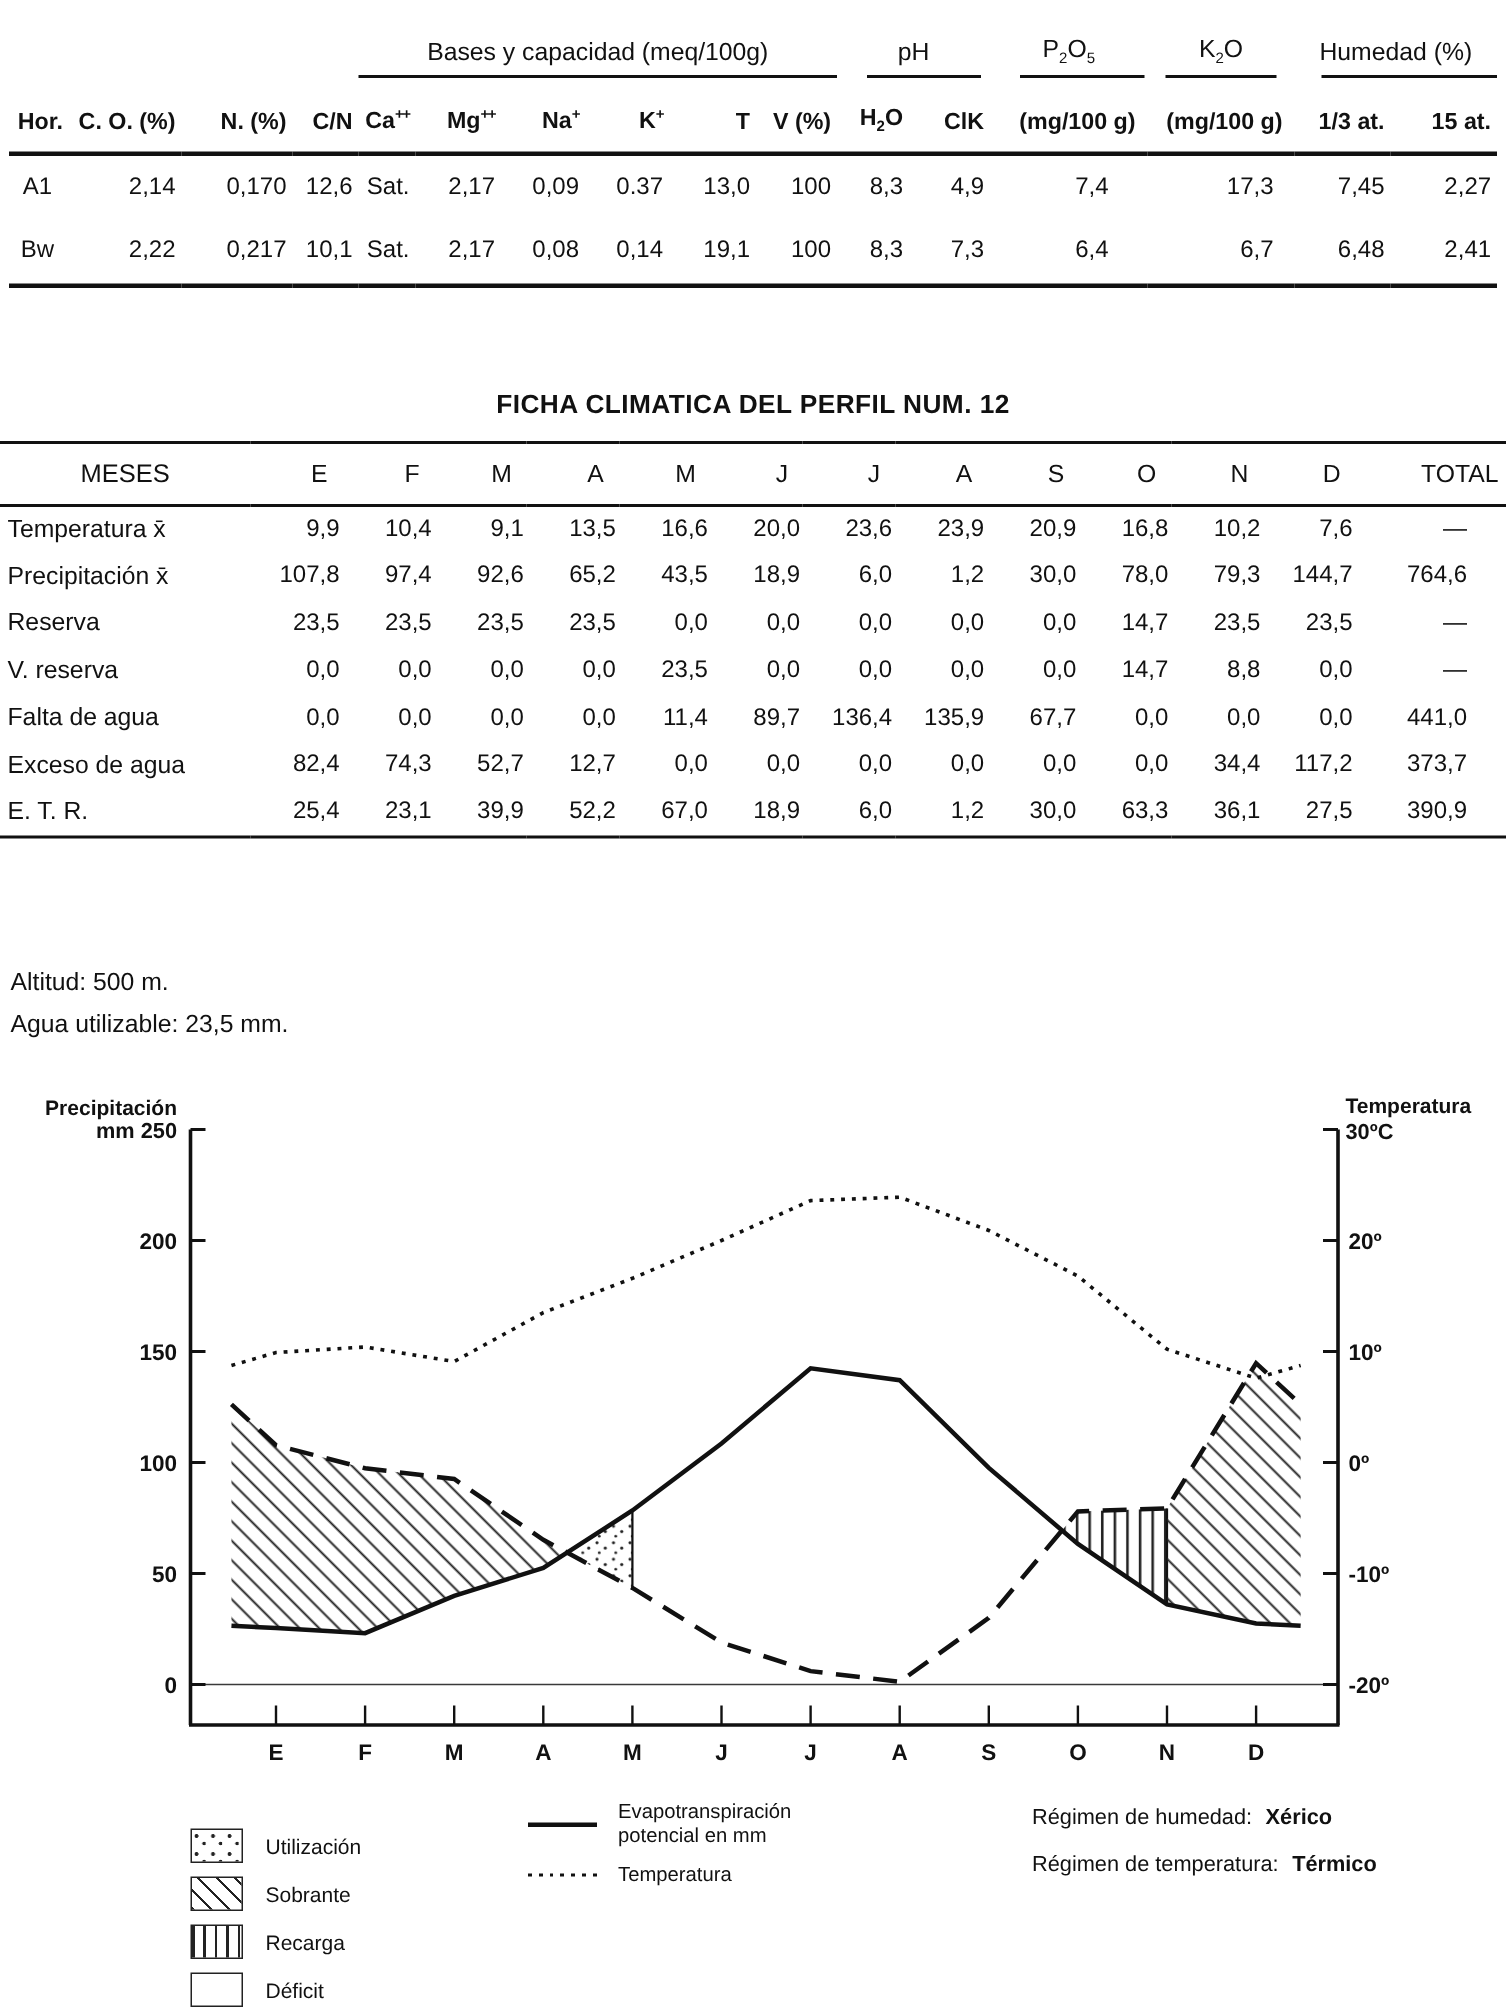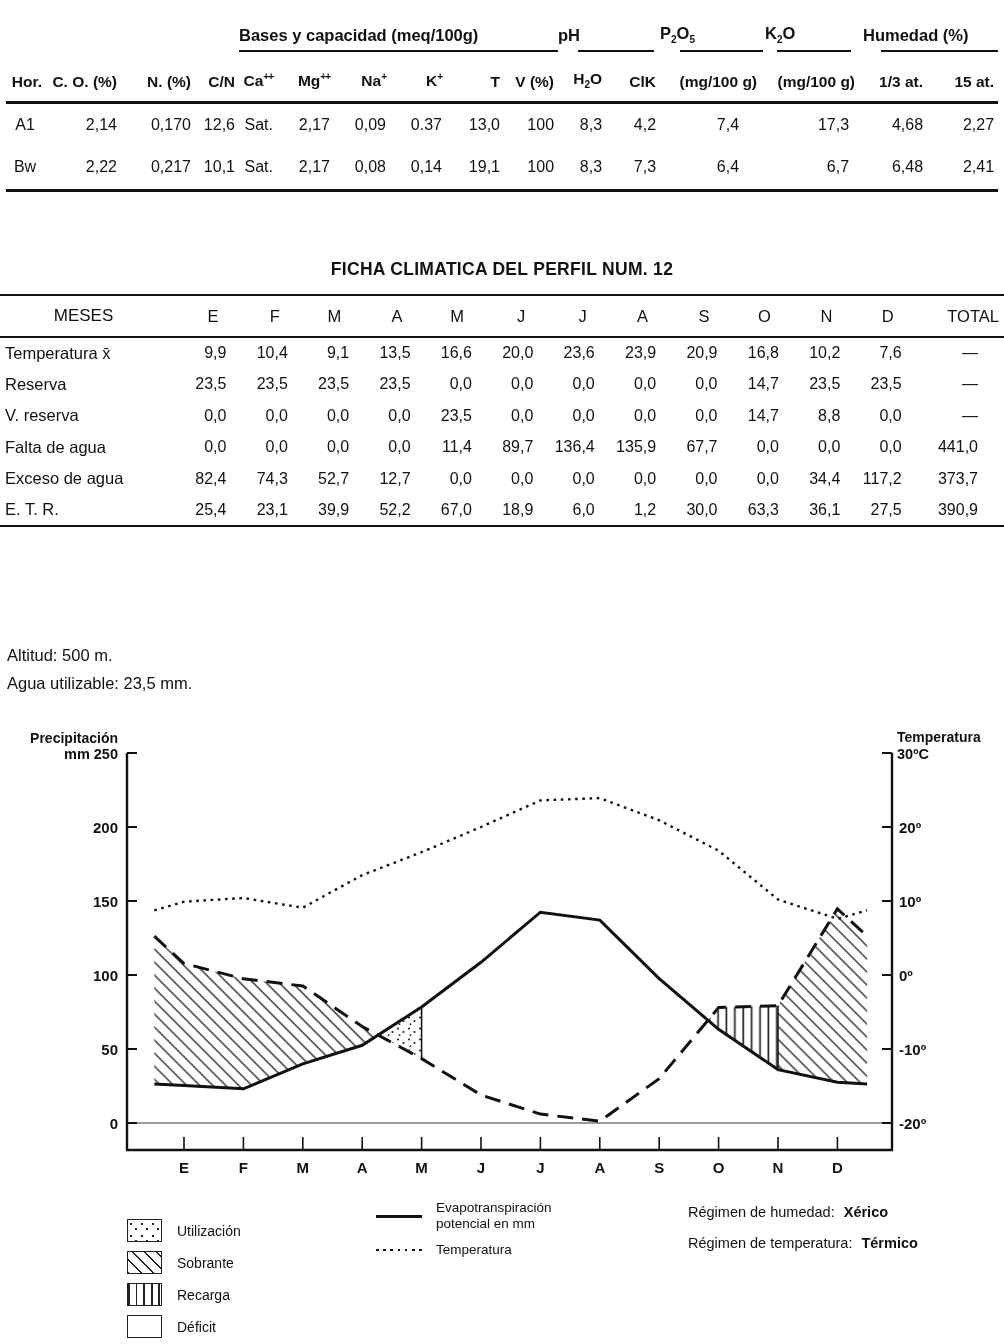--- a/index.html
+++ b/index.html
@@ -4,21 +4,21 @@
 <style>
   *{box-sizing:border-box;margin:0;padding:0}
   html,body{background:#ffffff}
   body{font-family:"Liberation Sans","DejaVu Sans",sans-serif;color:#111}
   #page{position:relative;width:1004px;height:1344px;background:#fff;overflow:hidden}
 
   
   .soil{position:absolute;top:6px;left:6px;width:992px;border-collapse:collapse;table-layout:fixed;border-bottom:3px solid #111}
   .soil th,.soil td{font-size:16px;padding:0 4px 0 0;text-align:right;white-space:nowrap;overflow:visible}
   .soil .grow th{vertical-align:bottom;padding:0;height:46px}
-  .glabel{text-align:left;font-size:16.5px;font-weight:700}
+  .glabel{text-align:center;font-size:16.5px;font-weight:400}
   .grule{height:0;border-bottom:2.5px solid #111}
   .ru-bases{margin:5px 0 0 0}
   .ru-ph{margin:5px 6px 0 20px}
   .ru-p{margin:5px 2px 0 20px}
   .ru-k{margin:5px 12px 0 12px}
   .ru-h{margin:5px 0 0 18px}
   .soil .srow th{font-weight:700;font-size:15.5px;height:50px;vertical-align:bottom;padding-bottom:10px;border-bottom:3px solid #111}
   .soil .srow th.c0{text-align:right;padding-left:2px}
   .soil .srow th.c12,.soil .srow th.c13{padding-right:8px}
   .soil tbody td{height:44px}
@@ -47,21 +47,21 @@
 
   
   .legend{position:absolute;top:1196px;left:0;width:1004px;height:145px}
   .legend-areas{position:absolute;left:127px;top:23px}
   .area-entry{display:flex;align-items:center;height:23px;margin-bottom:9px}
   .swatch{width:35px;height:23px;border:1.3px solid #222;background-color:#fff;flex:none}
   .swatch[data-pattern="dots"]{background-image:radial-gradient(circle at 3px 4px,#222 1.1px,transparent 1.5px),radial-gradient(circle at 8px 9px,#222 1px,transparent 1.4px);background-size:11px 12px}
   .swatch[data-pattern="hatch"]{background-image:repeating-linear-gradient(45deg,#222 0 1.4px,transparent 1.4px 8.6px)}
   .swatch[data-pattern="vbars"]{background-image:repeating-linear-gradient(90deg,#222 0 1.8px,transparent 1.8px 7.6px)}
   .area-label{margin-left:15px;font-size:14px}
-  .legend-lines{position:absolute;left:376px;top:3px}
+  .legend-lines{position:absolute;left:352px;top:3px}
   .line-entry{display:flex;align-items:center;height:34px}
   .line-sample{width:46px;margin-right:14px;flex:none}
   .line-sample[data-style="solid"]{height:3px;background:#111}
   .line-sample[data-style="dashed"]{height:3px;background:repeating-linear-gradient(90deg,#111 0 12px,transparent 12px 20px)}
   .line-sample[data-style="dotted"]{height:2.6px;background:repeating-linear-gradient(90deg,#111 0 2.6px,transparent 2.6px 7.2px)}
   .line-text{display:flex;flex-direction:column;font-size:13.5px;line-height:16.5px}
   .ll:empty{display:none}
   .legend-regimes{position:absolute;left:688px;top:8px;font-size:14.5px}
   .regime{margin-bottom:15px}
   .regime b{margin-left:9px}
@@ -140,24 +140,24 @@
           <td>2,14</td>
           <td>0,170</td>
           <td>12,6</td>
           <td>Sat.</td>
           <td>2,17</td>
           <td>0,09</td>
           <td>0.37</td>
           <td>13,0</td>
           <td>100</td>
           <td>8,3</td>
-          <td>4,2</td>
+          <td>4,9</td>
           <td class="c12">7,4</td>
           <td class="c13">17,3</td>
-          <td>4,68</td>
+          <td>7,45</td>
           <td>2,27</td>
         </tr>
 
         <tr>
           <td class="c0">Bw</td>
           <td>2,22</td>
           <td>0,217</td>
           <td>10,1</td>
           <td>Sat.</td>
           <td>2,17</td>
@@ -214,20 +214,36 @@
           <td>23,6</td>
           <td>23,9</td>
           <td>20,9</td>
           <td>16,8</td>
           <td>10,2</td>
           <td>7,6</td>
           <td class="tv">—</td>
         </tr>
 
 
+        <tr>
+          <td class="lbl">Precipitación x̄</td>
+          <td>107,8</td>
+          <td>97,4</td>
+          <td>92,6</td>
+          <td>65,2</td>
+          <td>43,5</td>
+          <td>18,9</td>
+          <td>6,0</td>
+          <td>1,2</td>
+          <td>30,0</td>
+          <td>78,0</td>
+          <td>79,3</td>
+          <td>144,7</td>
+          <td class="tv">764,6</td>
+        </tr>
 
         <tr>
           <td class="lbl">Reserva</td>
           <td>23,5</td>
           <td>23,5</td>
           <td>23,5</td>
           <td>23,5</td>
           <td>0,0</td>
           <td>0,0</td>
           <td>0,0</td>

